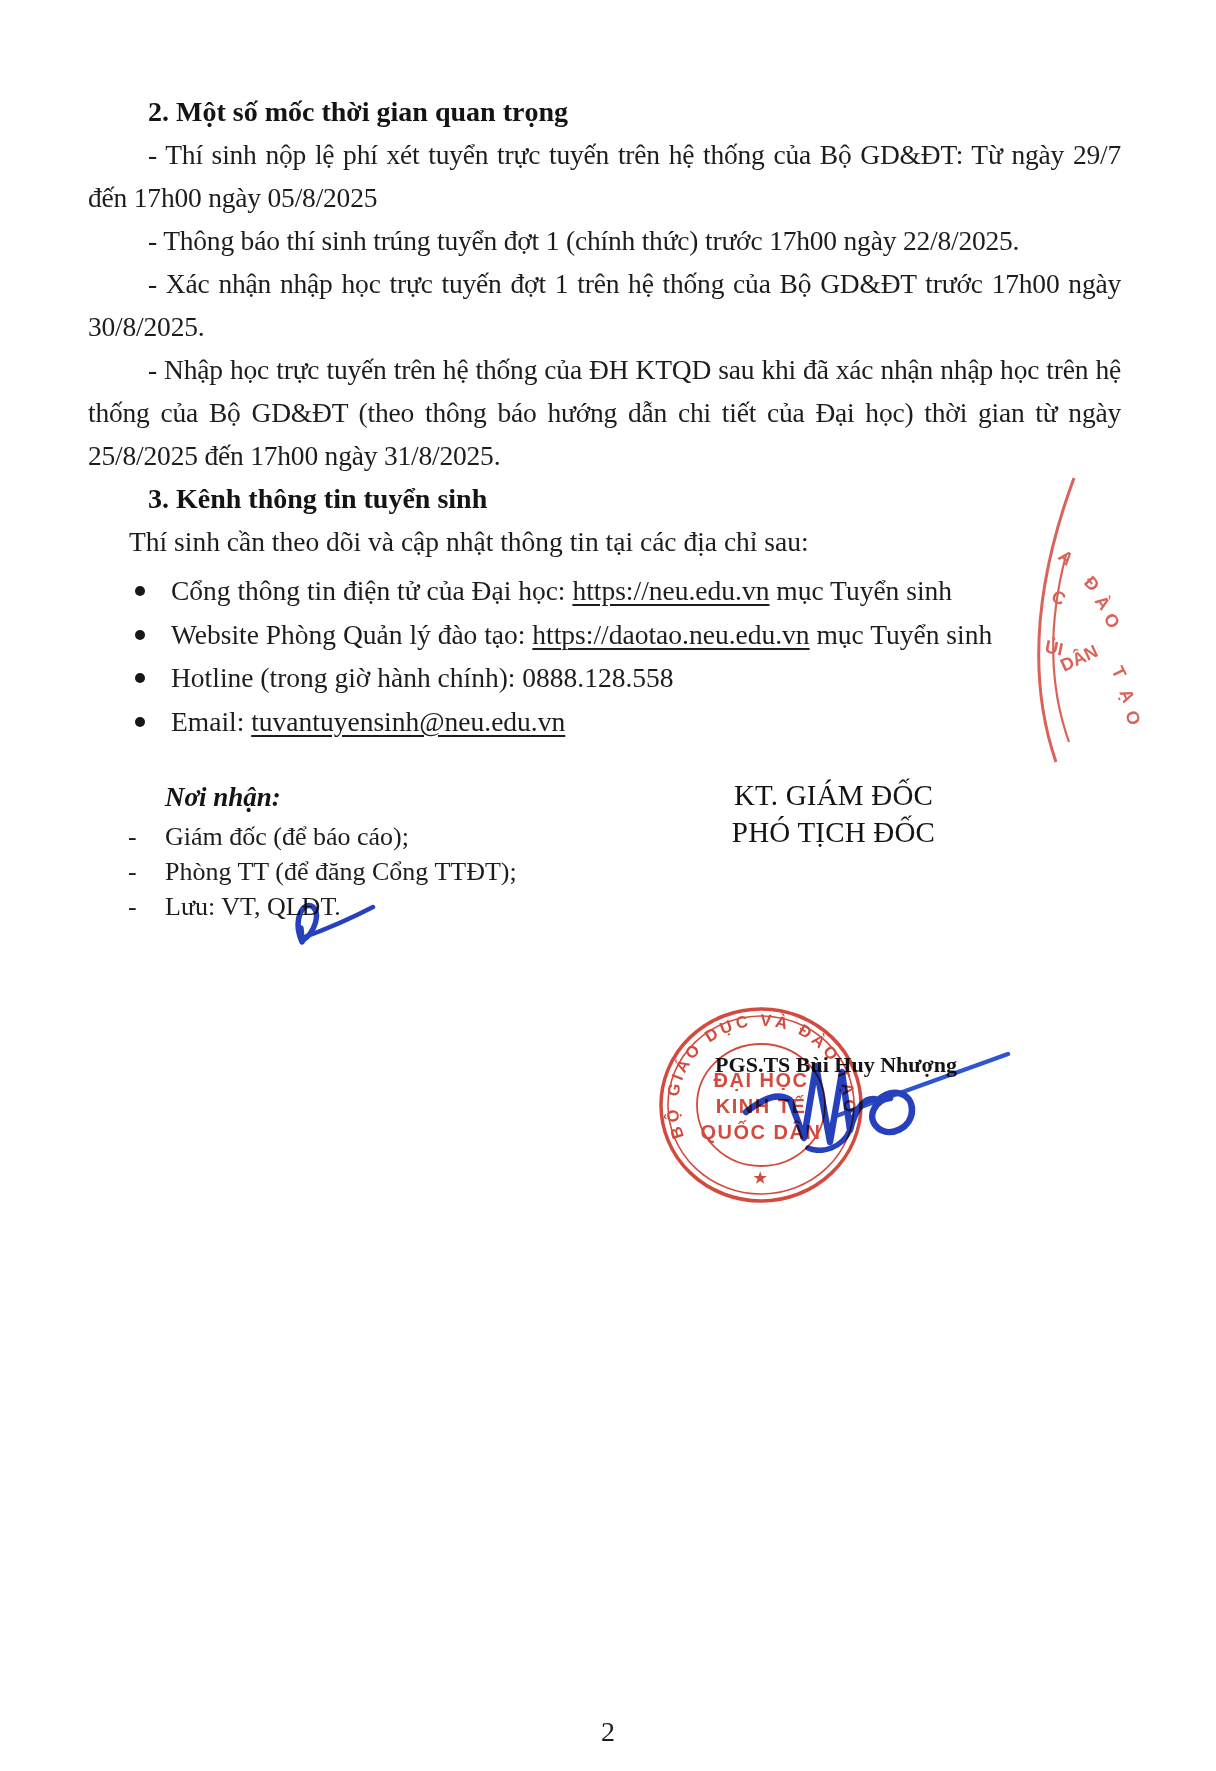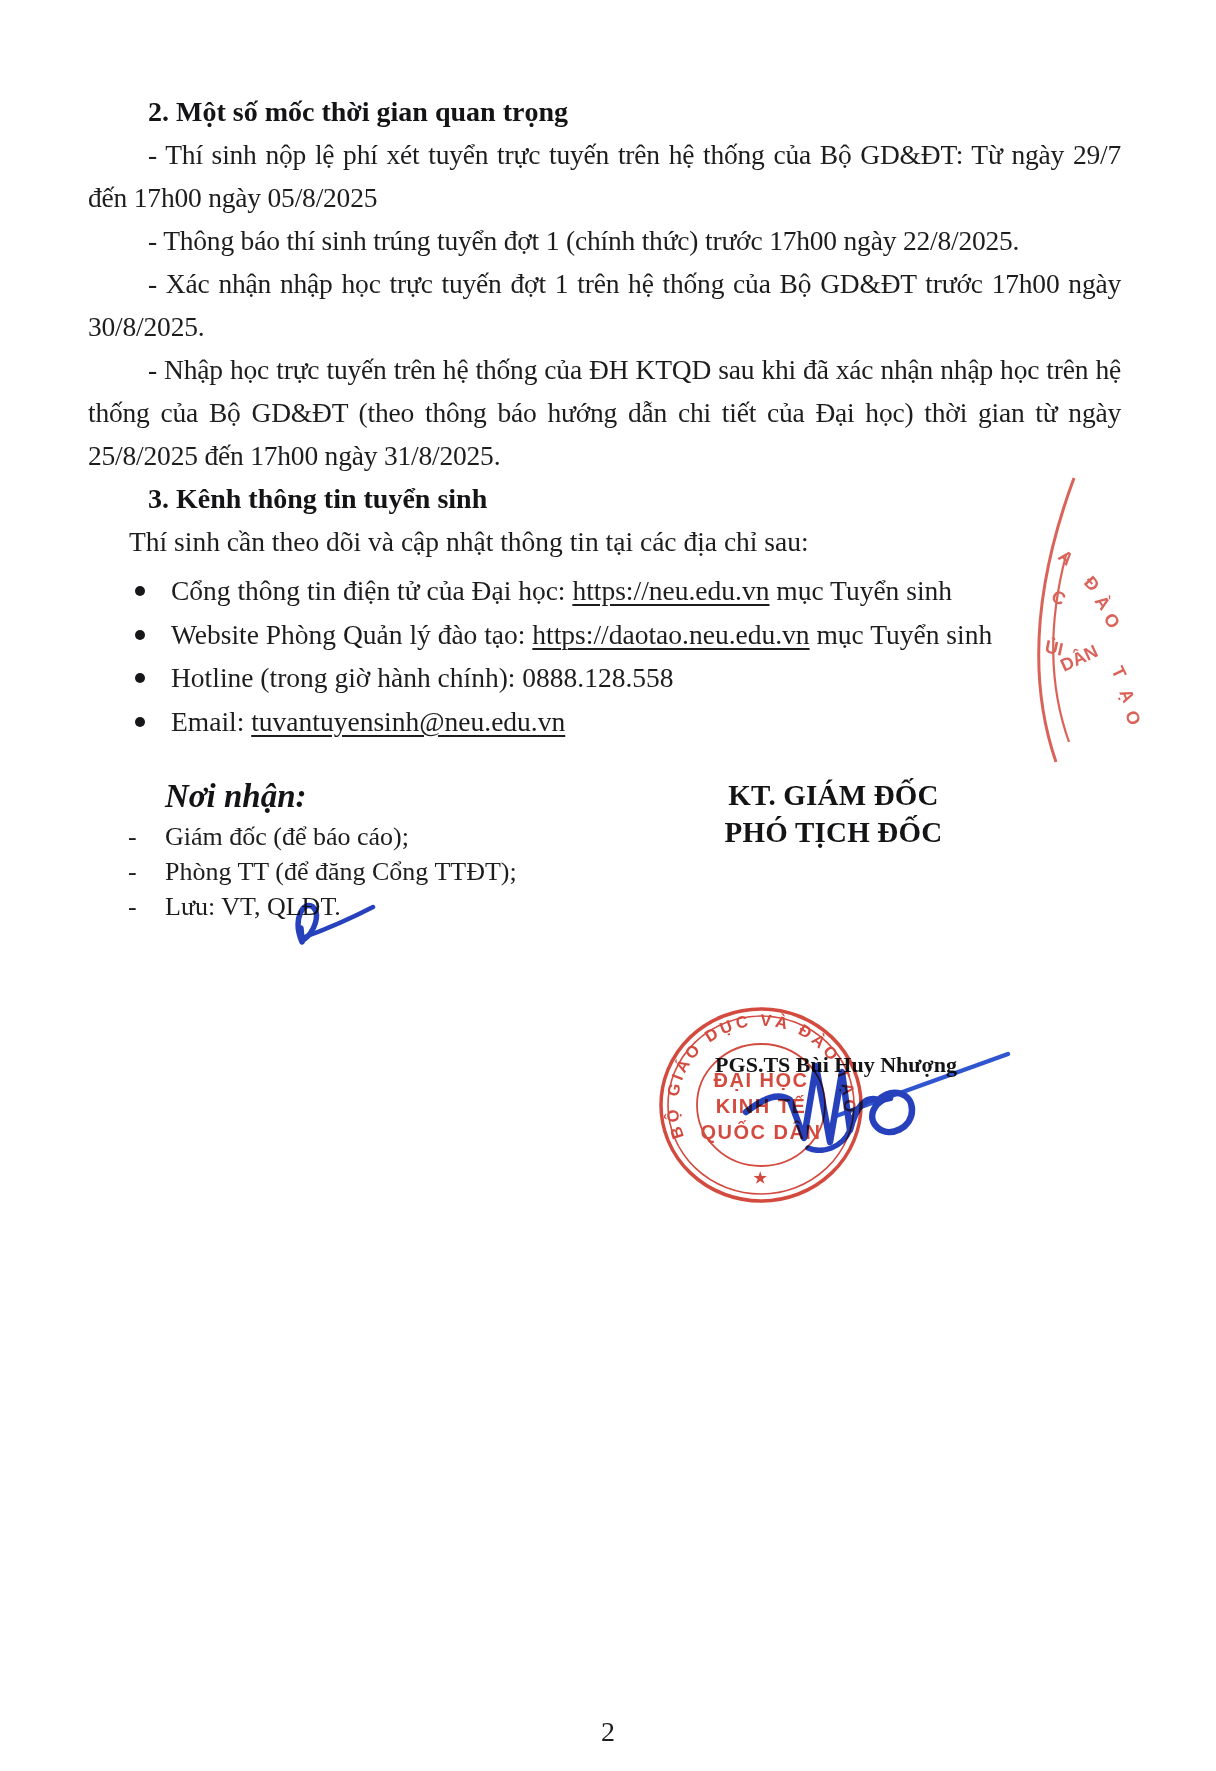--- a/index.html
+++ b/index.html
@@ -28,32 +28,32 @@
   .dot{
     width:10px;height:10px;border-radius:50%;background:#17171a;
     flex:0 0 10px;margin:17px 26px 0 0;
   }
   .bt{flex:1;}
   .lnk{text-decoration:underline;text-underline-offset:4px;text-decoration-thickness:1.5px;}
   .condensed .bt{letter-spacing:-0.7px;}
   
   .footer{position:relative;margin-top:32px;height:350px;text-align:left;}
   .rec-label{
-    font-weight:700;font-style:italic;font-size:33px;color:#141416;
+    font-weight:700;font-style:italic;font-size:27px;color:#141416;
     margin-left:77px;line-height:43px;display:inline-block;
   }
   .rec-item{
     display:flex;font-size:26px;line-height:35px;color:#1d1d1f;
   }
   .rec-item .dash{width:37px;flex:0 0 37px;text-align:left;padding-left:40px;box-sizing:content-box;}
   .signblock{
     position:absolute;left:463px;top:2px;width:565px;text-align:center;
   }
   .signblock .title{
-    font-weight:700;font-size:29px;line-height:37px;color:#141416;letter-spacing:0.2px;
+    font-weight:400;font-size:29px;line-height:37px;color:#141416;letter-spacing:0.2px;
   }
   .signer{
     position:absolute;left:463px;top:268px;width:570px;text-align:center;
     font-weight:700;font-size:22px;color:#141416;
   }
   .stamp-svg,.edge-stamp-svg,.sig-svg,.mark-svg{
     position:absolute;mix-blend-mode:multiply;pointer-events:none;
   }
   .stamp-svg{left:655px;top:1003px;opacity:0.92;}
   .edge-stamp-svg{left:1014px;top:460px;opacity:0.85;}

